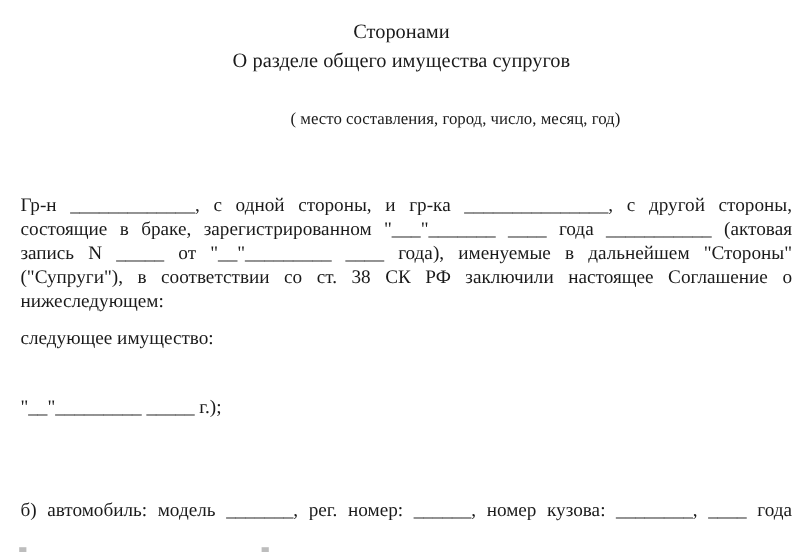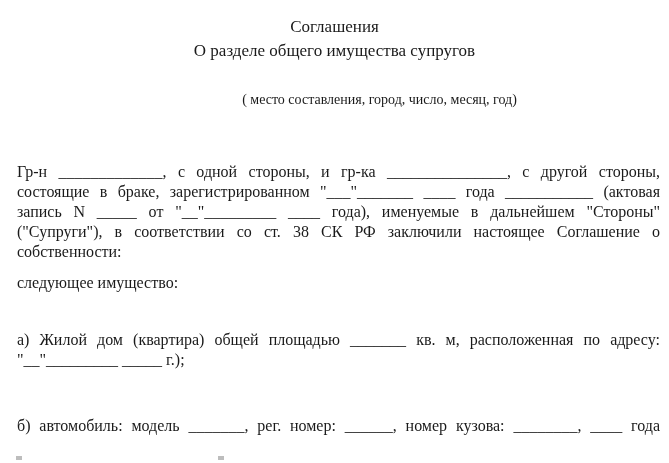--- a/index.html
+++ b/index.html
@@ -63,38 +63,37 @@
       width: 6px;
       height: 4px;
       background: #bdbdbd;
     }
   </style>
 </head>
 <body>
 
 <div class="page">
 
-  <div class="center title">Соглашения</div>
+  <div class="center title">Сторонами</div>
   <div class="center subtitle">О разделе общего имущества супругов</div>
   <div class="center place">( место составления, город, число, месяц, год)</div>
 
   <div class="para p-intro">
     <span class="line">Гр-н _____________, с одной стороны, и гр-ка _______________, с другой стороны,</span>
     <span class="line">состоящие в браке, зарегистрированном "___"_______ ____ года ___________ (актовая</span>
     <span class="line">запись N _____ от "__"_________ ____ года), именуемые в дальнейшем "Стороны"</span>
     <span class="line">("Супруги"), в соответствии со ст. 38 СК РФ заключили настоящее Соглашение о</span>
-    <span class="line last">собственности:</span>
+    <span class="line last">нижеследующем:</span>
   </div>
 
   <div class="para p-1">
     <span class="line last">следующее имущество:</span>
   </div>
 
   <div class="para p-a">
-    <span class="line">а) Жилой дом (квартира) общей площадью _______ кв. м, расположенная по адресу:</span>
     <span class="line last">"__"_________ _____ г.);</span>
   </div>
 
   <div class="para p-b">
     <span class="line">б) автомобиль: модель _______, рег. номер: ______, номер кузова: ________, ____ года</span>
   </div>
 
   <div class="fade">
     <span style="left:16px;"></span>
     <span style="left:218px;"></span>

